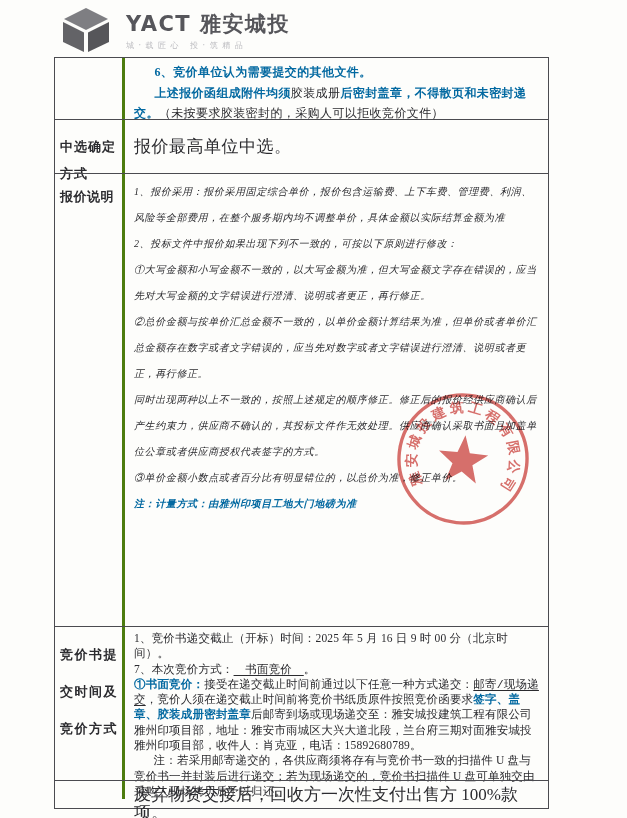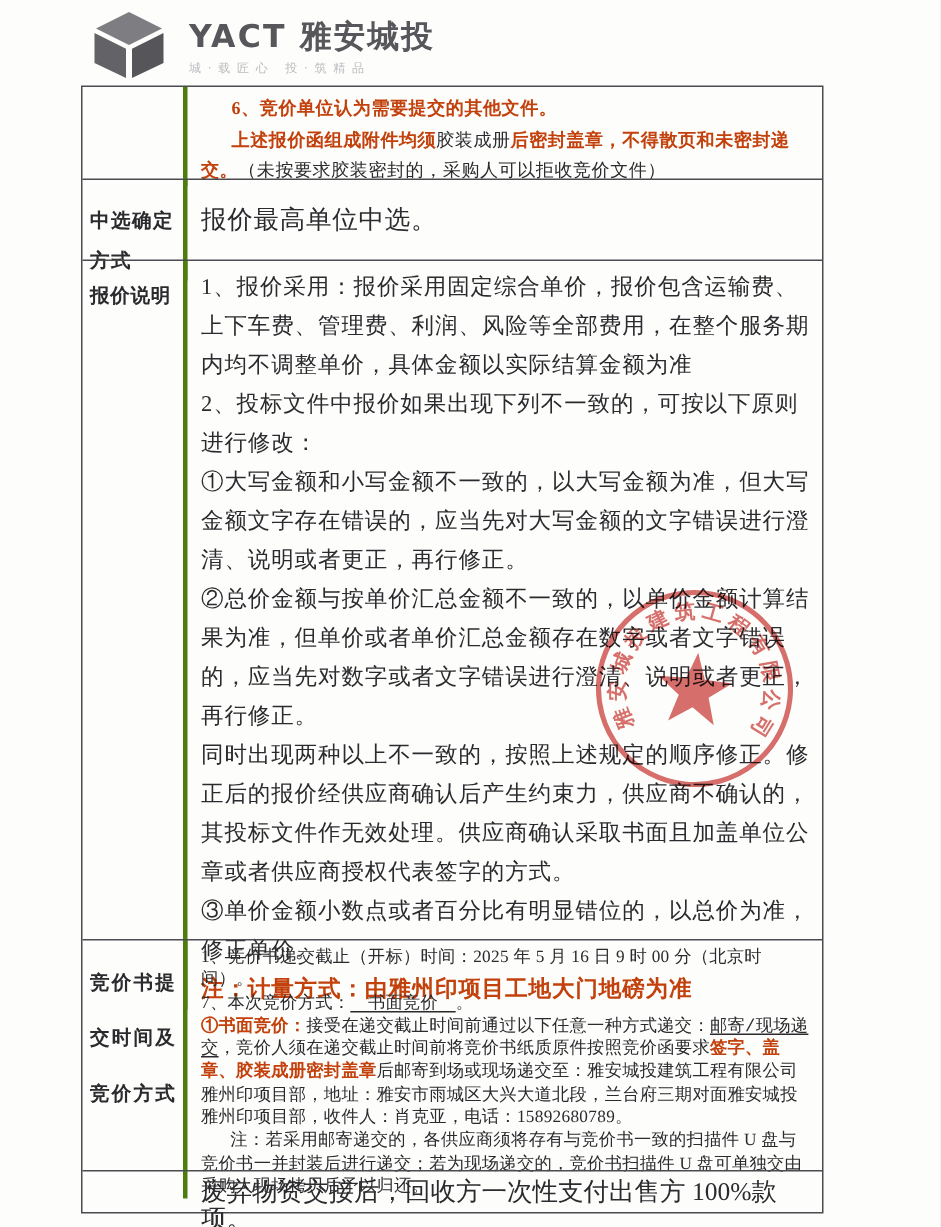--- a/index.html
+++ b/index.html
@@ -29,28 +29,28 @@
   .row{display:grid;grid-template-columns:70px 1fr;}
   .row + .row{border-top:1px solid #4b4b50;}
   .lbl{
     border-right:3px solid #4d7c0f;
     font-weight:700;font-size:13px;line-height:27px;
     padding:10px 2px 0 5px;letter-spacing:1px;
   }
   .cnt{padding:2px 8px 0 9px;font-size:17px;}
   .cnt p{margin:0;}
   .ind{text-indent:1.7em;}
-  .b{font-weight:700;color:#c2410c;}
+  .b{font-weight:700;color:#0369a1;}
   .u{text-decoration:underline;text-underline-offset:2px;font-family:Liberation Mono, monospace;}
   
   .r1 .cnt{line-height:20.5px;padding-top:4px;font-size:12px;letter-spacing:.4px;}
   .r2 .lbl{padding-top:13px;}
   .r2 .cnt{padding-top:15px;letter-spacing:.5px;}
   .r3 .lbl{padding-top:9px;letter-spacing:.5px;}
-  .r3 .cnt{line-height:26px;padding-top:5px;font-size:15px;letter-spacing:.6px;}
+  .r3 .cnt{line-height:26px;padding-top:5px;font-size:10px;letter-spacing:.6px;font-style:italic;}
   .r4 .lbl{line-height:37px;padding-top:9px;letter-spacing:1.5px;}
   .r4 .cnt{line-height:15.3px;padding-top:4px;font-size:11.5px;letter-spacing:.2px;}
   .r5 .lbl{padding-top:3px;line-height:22px;margin-top:44px;}
   .r5 .cnt{padding-top:5px;line-height:18px;}
   
   .seal{
     position:absolute;left:389px;top:385px;width:148px;height:148px;
     mix-blend-mode:multiply;opacity:.82;transform:rotate(6deg);
     pointer-events:none;
   }

